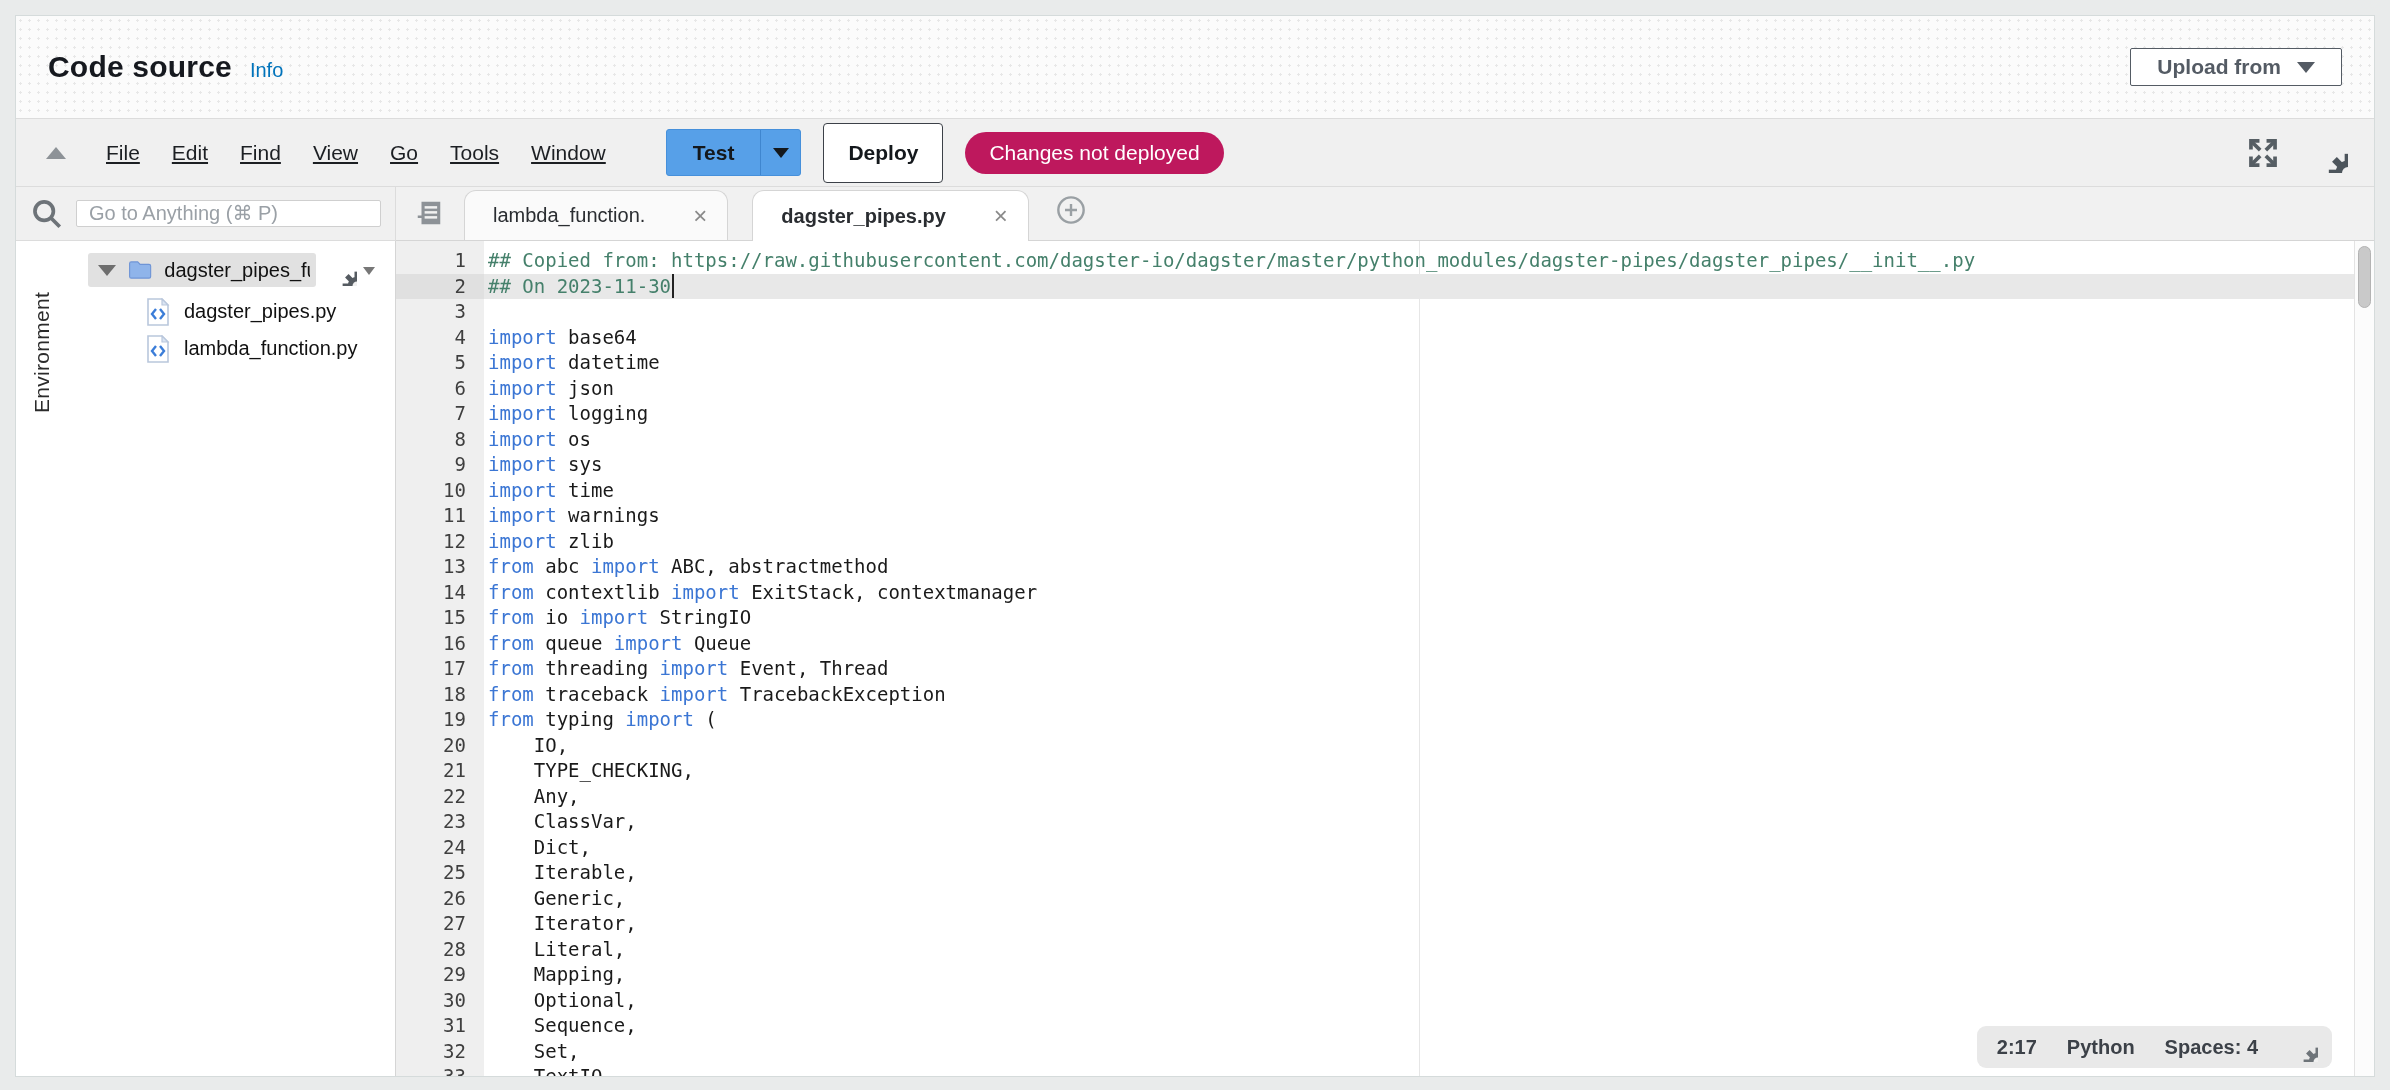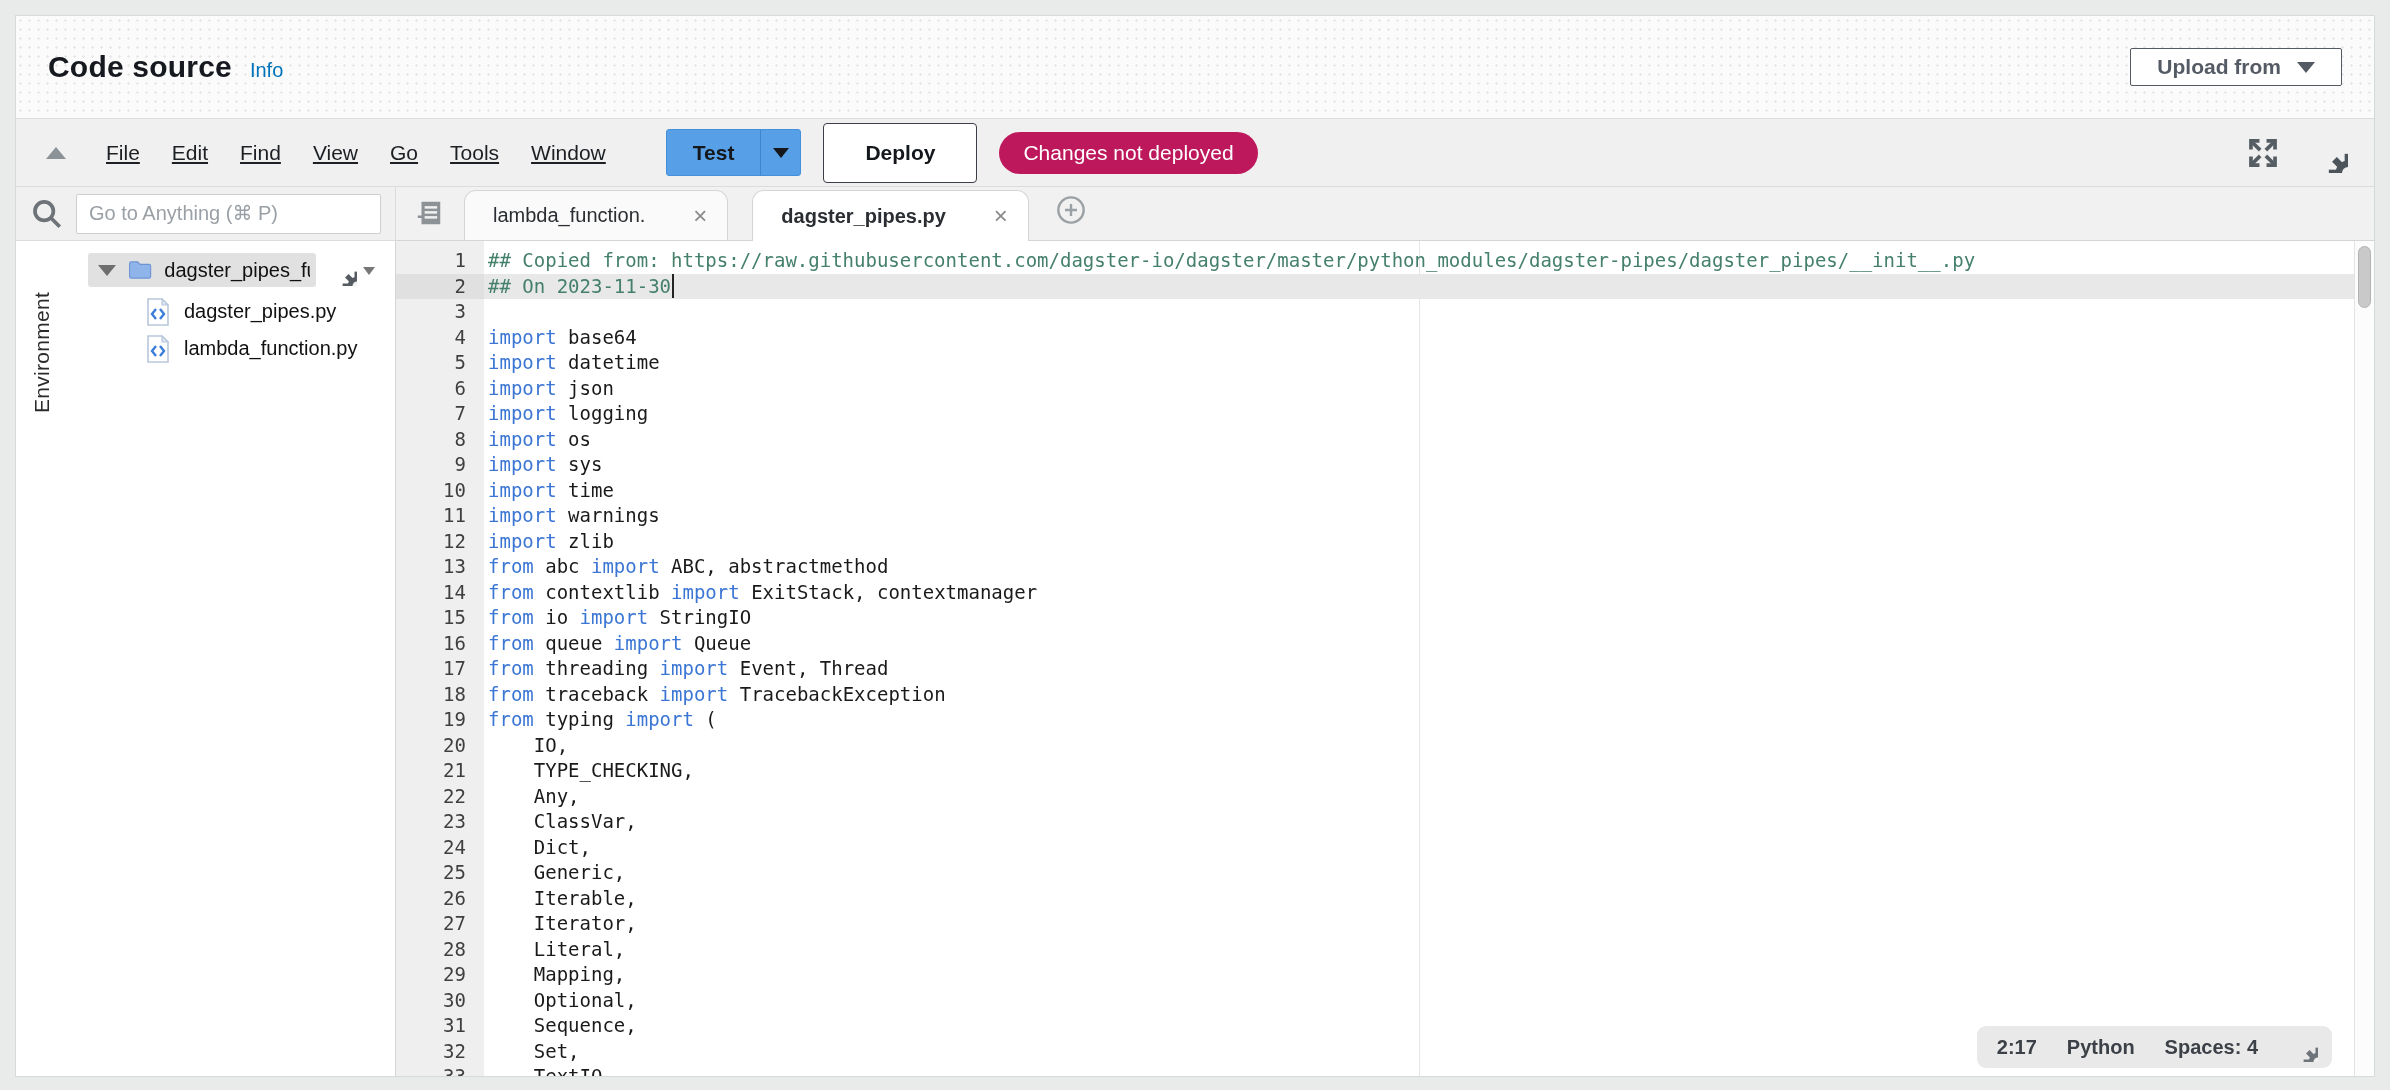--- a/index.html
+++ b/index.html
@@ -46,38 +46,38 @@
   .toolbar-group { display:flex; align-items:center; margin-left:44px; gap:22px; }
   .btn-test {
     display:flex; align-items:stretch; height:47px; border:1px solid #4690db;
     border-radius:3px; overflow:hidden; cursor:pointer; background:#57a0e8;
   }
   .btn-test .t-label { display:flex; align-items:center; padding:0 26px; font-size:21px; font-weight:bold; color:#14181c;}
   .btn-test .t-arrow { display:flex; align-items:center; justify-content:center; width:40px; border-left:1px solid #3f86cf; }
   .btn-test .t-arrow .caret-down { border-top-color:#14181c; border-left-width:8px; border-right-width:8px; border-top-width:10px;}
   .btn-deploy {
     height:60px; background:#fff; border:1.5px solid #3c4148; border-radius:4px;
-    font-size:21px; font-weight:bold; color:#14181c; padding:0 41px; cursor:pointer;
+    font-size:21px; font-weight:bold; color:#14181c; padding:0 24px; cursor:pointer;
     font-family:"Liberation Sans", sans-serif;
   }
   .badge {
     height:42px; background:#be185d; color:#fff; border-radius:22px;
     font-size:21px; display:flex; align-items:center; padding:0 24px; white-space:nowrap;
   }
   .menubar-spacer { flex:1; }
   .mb-icons { display:flex; align-items:center; gap:28px; }
   .icon-btn { cursor:pointer; display:flex; align-items:center; }
   
   .row2 { height:54px; flex:0 0 54px; display:flex; }
   .search-cell {
     width:380px; flex:0 0 380px; background:#f0f0f0; display:flex; align-items:center;
     padding:0 14px 0 14px; border-right:1px solid #dcdcdc; border-bottom:1px solid #dcdcdc;
   }
   .search-input {
-    flex:1; height:40px; margin-left:12px; border:1px solid #cfcfcf; border-radius:2px;
+    flex:1; height:27px; margin-left:12px; border:1px solid #cfcfcf; border-radius:2px;
     font-size:20px; padding:0 12px; color:#333; background:#fff;
     font-family:"Liberation Sans", sans-serif;
   }
   .search-input::placeholder { color:#9aa0a6; }
   .tabstrip {
     flex:1; background:#f1f1f1; border-bottom:1px solid #d5d5d5;
     display:flex; align-items:flex-end; padding-left:18px; position:relative;
   }
   .tablist-icon { margin:0 20px 12px 0; cursor:pointer; }
   .tab {
@@ -350,22 +350,22 @@
           <div class="code-line"><span class="tok-k">from</span><span> io </span><span class="tok-k">import</span><span> StringIO</span></div>
           <div class="code-line"><span class="tok-k">from</span><span> queue </span><span class="tok-k">import</span><span> Queue</span></div>
           <div class="code-line"><span class="tok-k">from</span><span> threading </span><span class="tok-k">import</span><span> Event, Thread</span></div>
           <div class="code-line"><span class="tok-k">from</span><span> traceback </span><span class="tok-k">import</span><span> TracebackException</span></div>
           <div class="code-line"><span class="tok-k">from</span><span> typing </span><span class="tok-k">import</span><span> (</span></div>
           <div class="code-line"><span>    IO,</span></div>
           <div class="code-line"><span>    TYPE_CHECKING,</span></div>
           <div class="code-line"><span>    Any,</span></div>
           <div class="code-line"><span>    ClassVar,</span></div>
           <div class="code-line"><span>    Dict,</span></div>
+          <div class="code-line"><span>    Iterable,</span></div>
           <div class="code-line"><span>    Generic,</span></div>
-          <div class="code-line"><span>    Iterable,</span></div>
           <div class="code-line"><span>    Iterator,</span></div>
           <div class="code-line"><span>    Literal,</span></div>
           <div class="code-line"><span>    Mapping,</span></div>
           <div class="code-line"><span>    Optional,</span></div>
           <div class="code-line"><span>    Sequence,</span></div>
           <div class="code-line"><span>    Set,</span></div>
           <div class="code-line"><span>    TextIO</span></div>
         </div>
       <div class="statusbar">
         <span class="sb-item">2:17</span>

